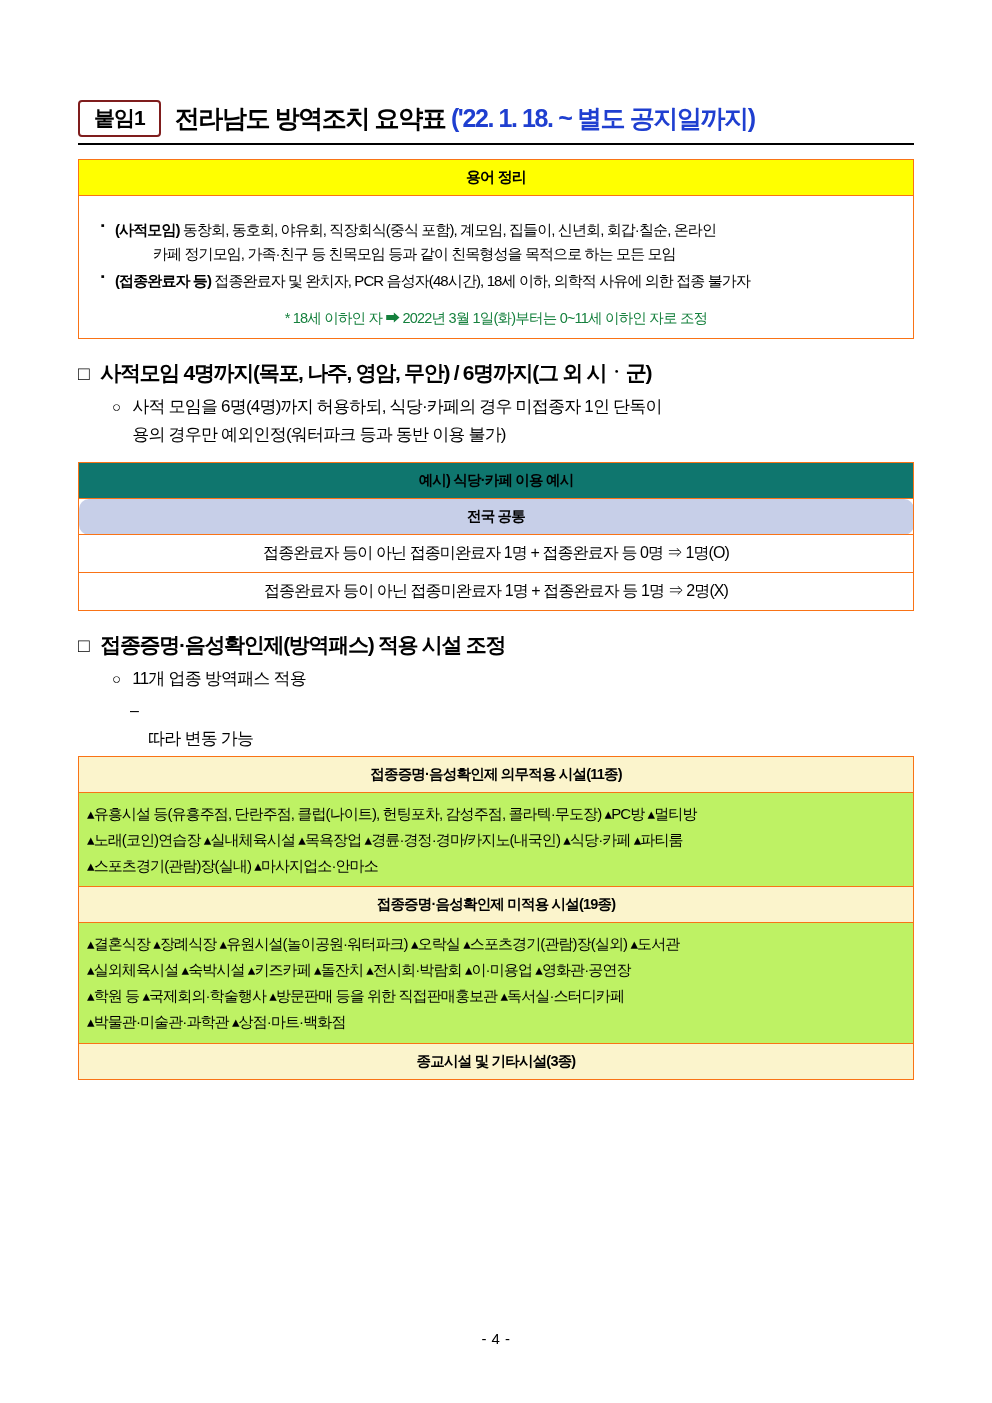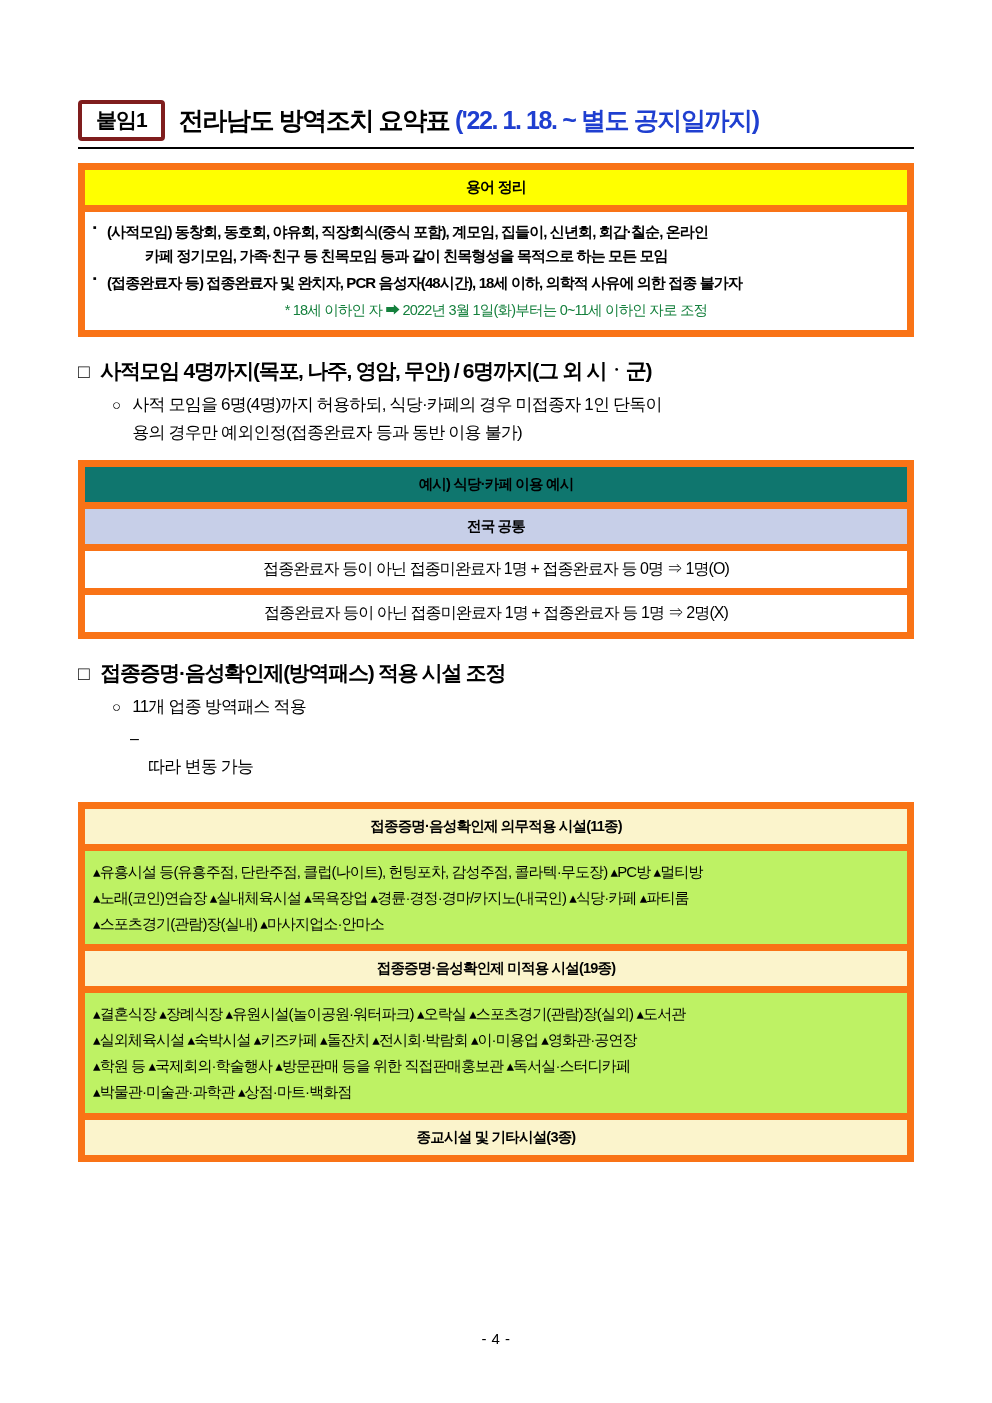--- a/index.html
+++ b/index.html
@@ -23,21 +23,21 @@
   }
 
   
   .title-row {
     display: flex;
     align-items: center;
     gap: 14px;
     margin-bottom: 6px;
   }
   .attach-badge {
-    border: 4px solid #7f1d1d;
+    border: 2px solid #7f1d1d;
     border-radius: 4px;
     padding: 5px 14px 7px 14px;
     font-size: 21px;
     font-weight: bold;
     letter-spacing: -1px;
     line-height: 1;
   }
   .doc-title {
     font-size: 25px;
     font-weight: bold;
@@ -55,44 +55,43 @@
   }
 
   
   .btable {
     width: 100%;
     border-collapse: collapse;
     border: 1.5px solid #1a1a8c;
     table-layout: fixed;
   }
   .btable td, .btable th {
-    border: 7px solid #f97316;
+    border: 1px solid #f97316;
     padding: 8px;
   }
 
   
   .terms-head {
     background: #ffff00;
     text-align: center;
     font-size: 15px;
     font-weight: bold;
     letter-spacing: -0.8px;
     padding: 5px 0 6px 0;
   }
   .terms-body {
     padding: 10px 14px 10px 18px;
     font-size: 15px;
     letter-spacing: -0.9px;
     line-height: 1.62;
   }
   .terms-body ul {
-    margin: 0;
+    margin: 14px;
     padding: 0;
     list-style: none;
-    font-weight: bold;
   }
   .terms-body li {
     position: relative;
     padding-left: 14px;
     margin-bottom: 2px;
   }
   .terms-body li::before {
     content: "▪";
     position: absolute;
     left: 0;
@@ -154,30 +153,31 @@
     letter-spacing: -0.8px;
     padding: 5px 0 6px 0;
   }
   .ex-sub {
     background: #c7cfe8;
     text-align: center;
     font-size: 14.5px;
     font-weight: bold;
     letter-spacing: -0.8px;
     padding: 4px 0 5px 0;
+    border-radius: 10px;
   }
   .ex-row {
     text-align: center;
     font-size: 16px;
     letter-spacing: -0.9px;
     padding: 7px 0 8px 0;
   }
 
   
-  .pf-wrap { margin-top: 22px; }
+  .pf-wrap { margin-top: 4px; }
   .pf-head {
     background: #fbf4cc;
     text-align: center;
     font-size: 14.5px;
     font-weight: bold;
     letter-spacing: -0.8px;
     padding: 5px 0 6px 0;
   }
   .pf-body {
     background: #bef264;
@@ -233,21 +233,21 @@
     </table>
 
   <div class="h-sq">
     <span class="mark">□</span>
     <span>사적모임 4명까지(목포, 나주, 영암, 무안) / 6명까지(그 외 시ㆍ군)</span>
   </div>
   <div class="h-circ">
     <span class="mark">○</span>
     <span>
       <span>사적 모임을 6명(4명)까지 허용하되, 식당·카페의 경우 미접종자 1인 단독이</span><br>
-      <span>용의 경우만 예외인정(접종완료자 등과 동반 이용 불가)</span>
+      <span>용의 경우만 예외인정(워터파크 등과 동반 이용 불가)</span>
     </span>
   </div>
 
   <div class="ex-wrap">
     <table class="btable">
       <tbody>
           <tr>
         <td class="ex-head">예시) 식당·카페 이용 예시</td>
       </tr>
       <tr>

